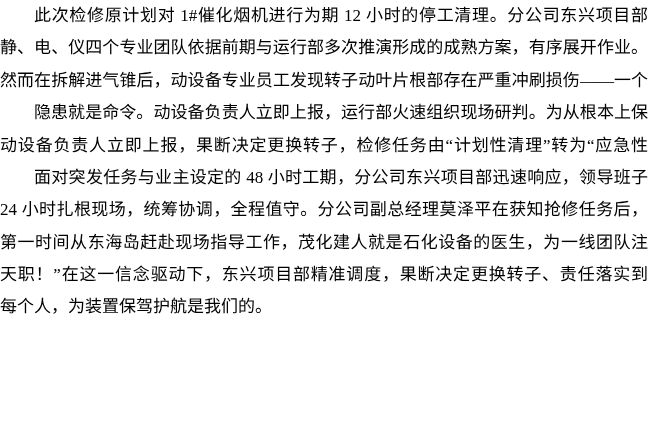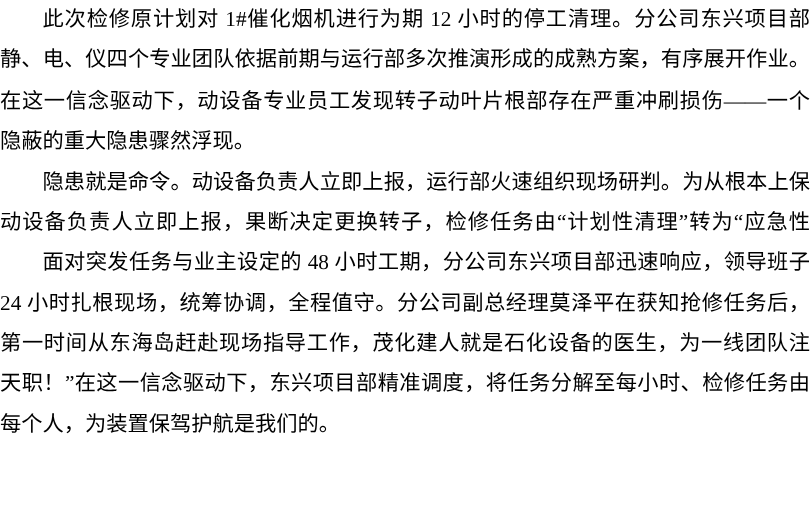--- a/index.html
+++ b/index.html
@@ -33,22 +33,21 @@
   .line.para-end {
     text-align-last: left;
   }
 </style>
 </head>
 <body style="background: rgb(255, 255, 255);">
 
 <main class="doc" style="color: rgb(0, 0, 0);">
     <div class="line indent">此次检修原计划对 1#催化烟机进行为期 12 小时的停工清理。分公司东兴项目部动、</div>
     <div class="line">静、电、仪四个专业团队依据前期与运行部多次推演形成的成熟方案，有序展开作业。</div>
-    <div class="line">在这一信念驱动下，动设备专业员工发现转子动叶片根部存在严重冲刷损伤——一个</div>
-    <div class="line para-end">隐蔽的重大隐患骤然浮现。</div>
+    <div class="line">然而在拆解进气锥后，动设备专业员工发现转子动叶片根部存在严重冲刷损伤——一个</div>
     <div class="line indent">隐患就是命令。动设备负责人立即上报，运行部火速组织现场研判。为从根本上保</div>
     <div class="line">动设备负责人立即上报，果断决定更换转子，检修任务由“计划性清理”转为“应急性</div>
     <div class="line indent">面对突发任务与业主设定的 48 小时工期，分公司东兴项目部迅速响应，领导班子</div>
     <div class="line">24 小时扎根现场，统筹协调，全程值守。分公司副总经理莫泽平在获知抢修任务后，</div>
     <div class="line">第一时间从东海岛赶赴现场指导工作，茂化建人就是石化设备的医生，为一线团队注</div>
-    <div class="line">天职！”在这一信念驱动下，东兴项目部精准调度，将任务分解至每小时、检修任务由</div>
+    <div class="line">天职！”在这一信念驱动下，东兴项目部精准调度，果断决定更换转子、责任落实到</div>
     <div class="line para-end">每个人，为装置保驾护航是我们的。</div>
   </main>
 
 </body></html>

